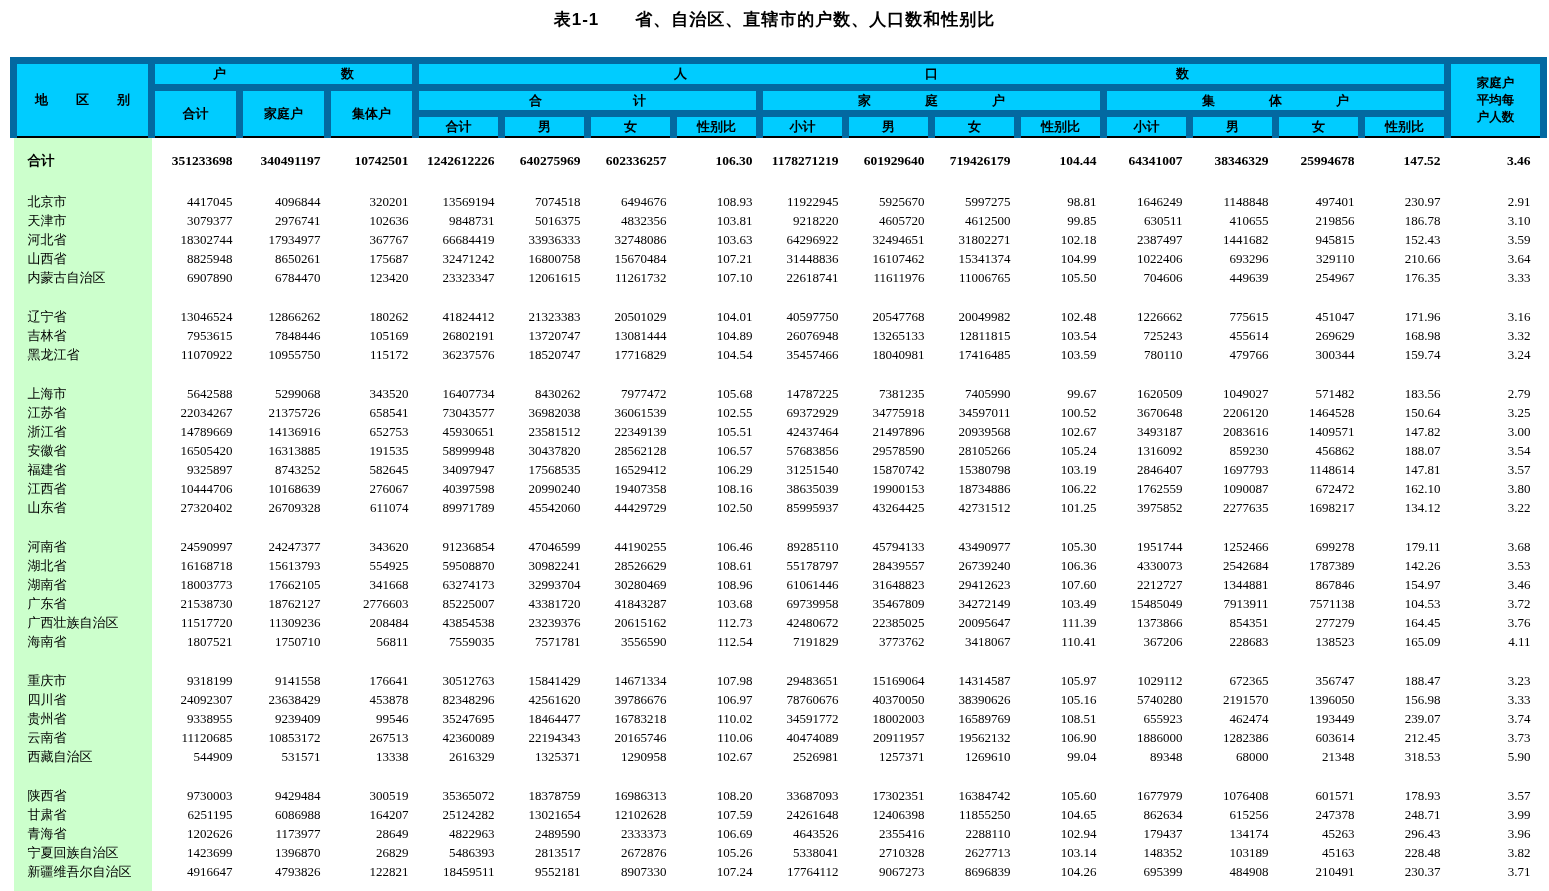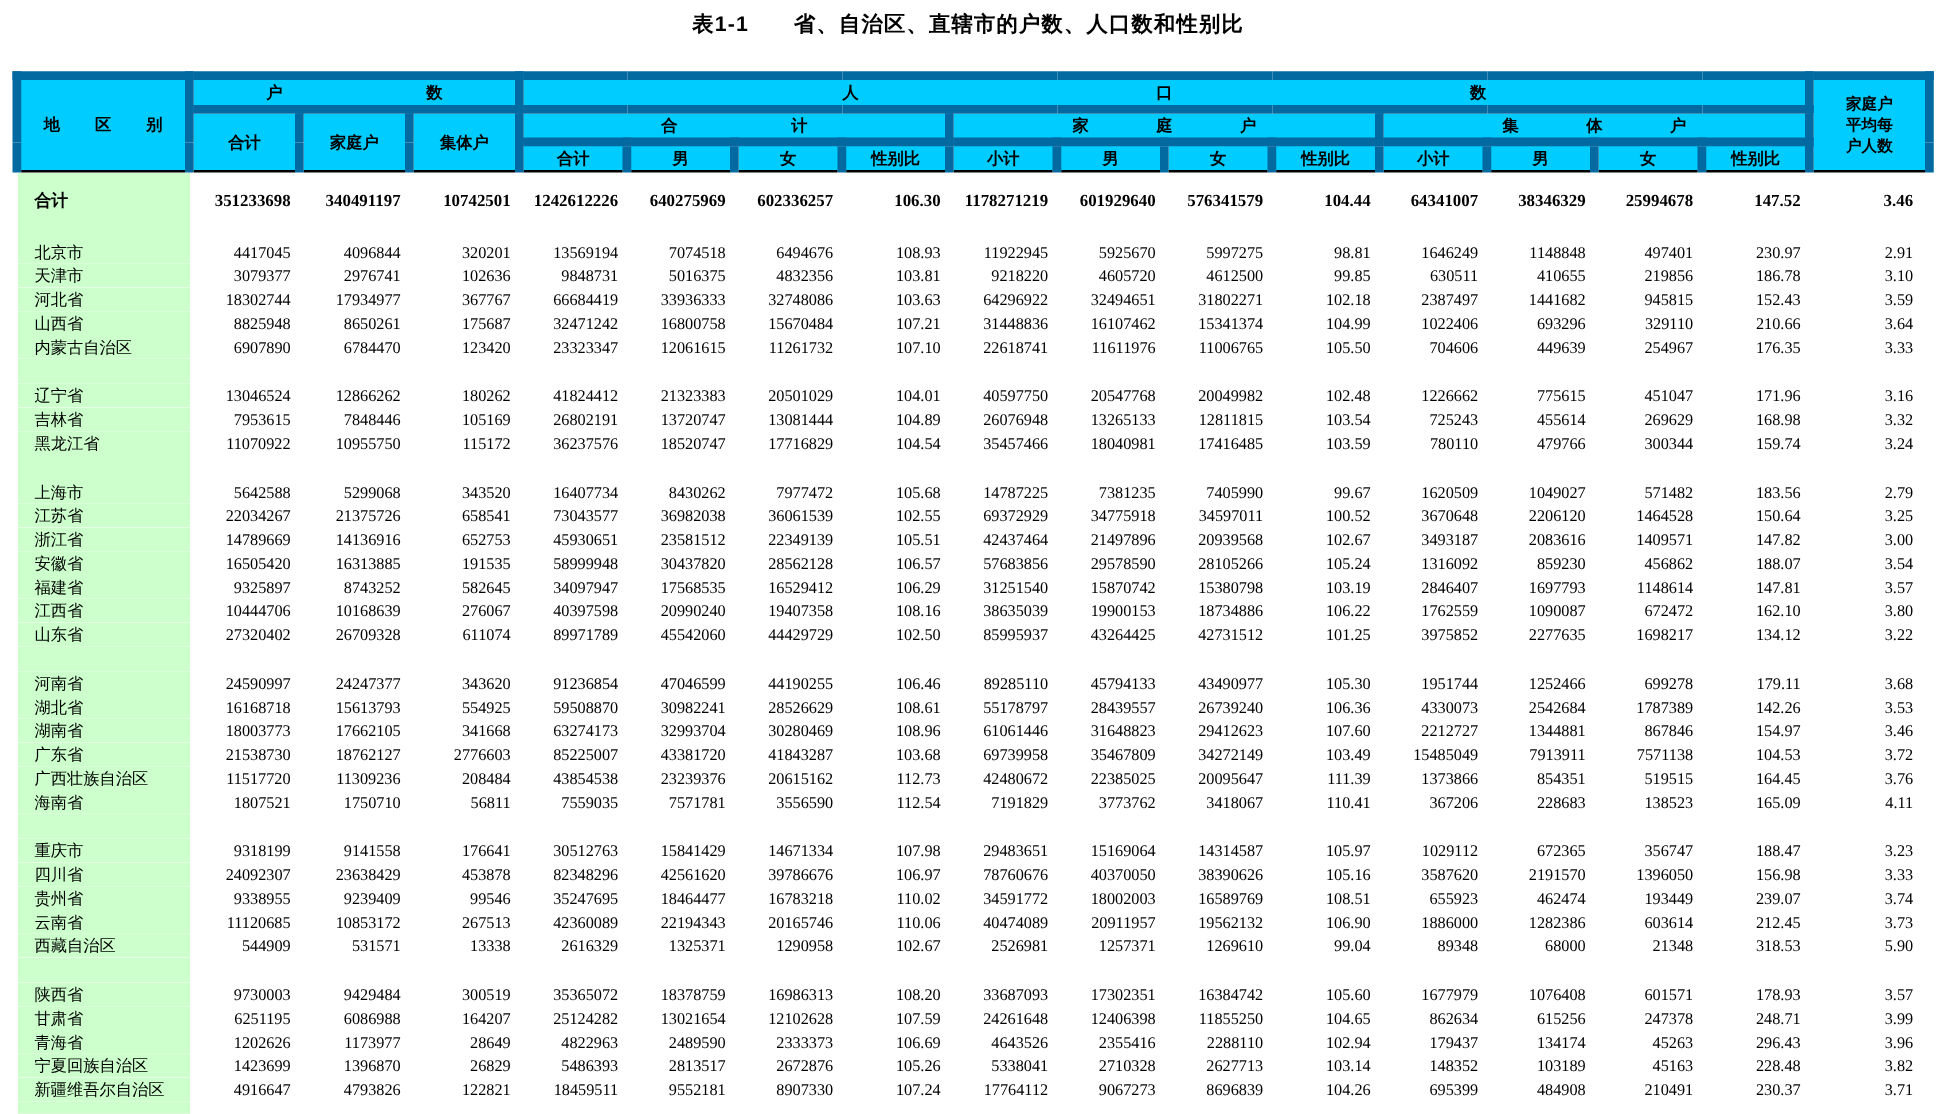--- a/index.html
+++ b/index.html
@@ -97,21 +97,21 @@
             <td class="region">合计</td>
             <td class="num">351233698</td>
             <td class="num">340491197</td>
             <td class="num">10742501</td>
             <td class="num">1242612226</td>
             <td class="num">640275969</td>
             <td class="num">602336257</td>
             <td class="num">106.30</td>
             <td class="num">1178271219</td>
             <td class="num">601929640</td>
-            <td class="num">576341579</td>
+            <td class="num">719426179</td>
             <td class="num">104.44</td>
             <td class="num">64341007</td>
             <td class="num">38346329</td>
             <td class="num">25994678</td>
             <td class="num">147.52</td>
             <td class="num">3.46</td>
           </tr>
           <tr class="spacer">
             <td class="region"></td>
             <td colspan="16"></td>
@@ -497,21 +497,21 @@
             <td class="num">43854538</td>
             <td class="num">23239376</td>
             <td class="num">20615162</td>
             <td class="num">112.73</td>
             <td class="num">42480672</td>
             <td class="num">22385025</td>
             <td class="num">20095647</td>
             <td class="num">111.39</td>
             <td class="num">1373866</td>
             <td class="num">854351</td>
-            <td class="num">519515</td>
+            <td class="num">277279</td>
             <td class="num">164.45</td>
             <td class="num">3.76</td>
           </tr>
           <tr>
             <td class="region">海南省</td>
             <td class="num">1807521</td>
             <td class="num">1750710</td>
             <td class="num">56811</td>
             <td class="num">7559035</td>
             <td class="num">7571781</td>
@@ -556,21 +556,21 @@
             <td class="num">23638429</td>
             <td class="num">453878</td>
             <td class="num">82348296</td>
             <td class="num">42561620</td>
             <td class="num">39786676</td>
             <td class="num">106.97</td>
             <td class="num">78760676</td>
             <td class="num">40370050</td>
             <td class="num">38390626</td>
             <td class="num">105.16</td>
-            <td class="num">3587620</td>
+            <td class="num">5740280</td>
             <td class="num">2191570</td>
             <td class="num">1396050</td>
             <td class="num">156.98</td>
             <td class="num">3.33</td>
           </tr>
           <tr>
             <td class="region">贵州省</td>
             <td class="num">9338955</td>
             <td class="num">9239409</td>
             <td class="num">99546</td>

